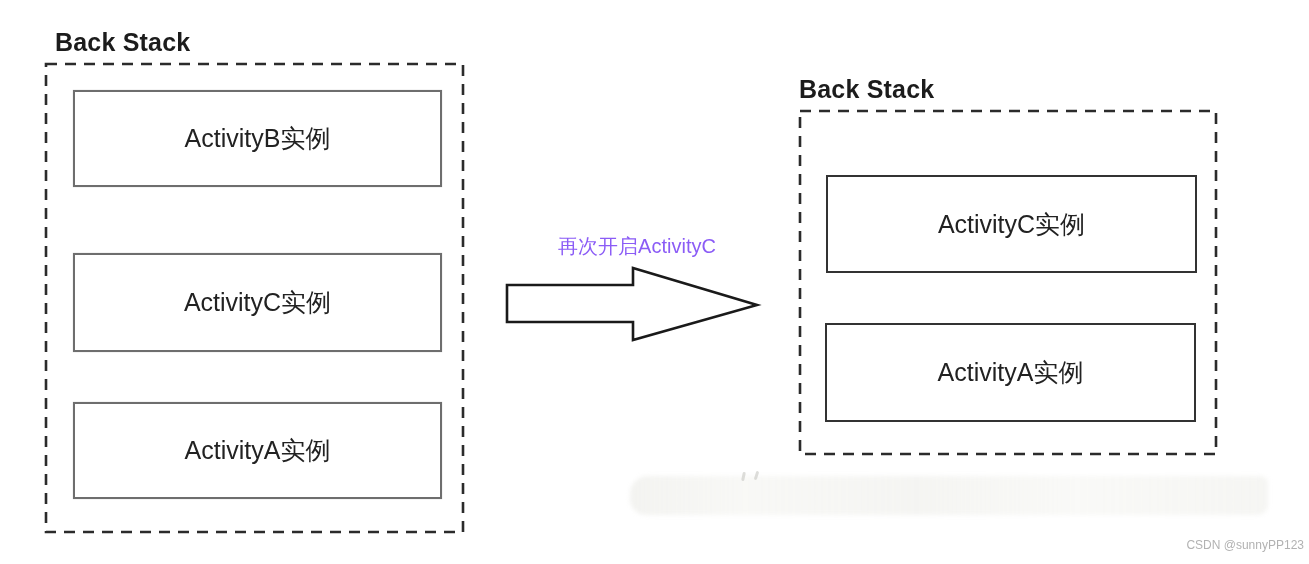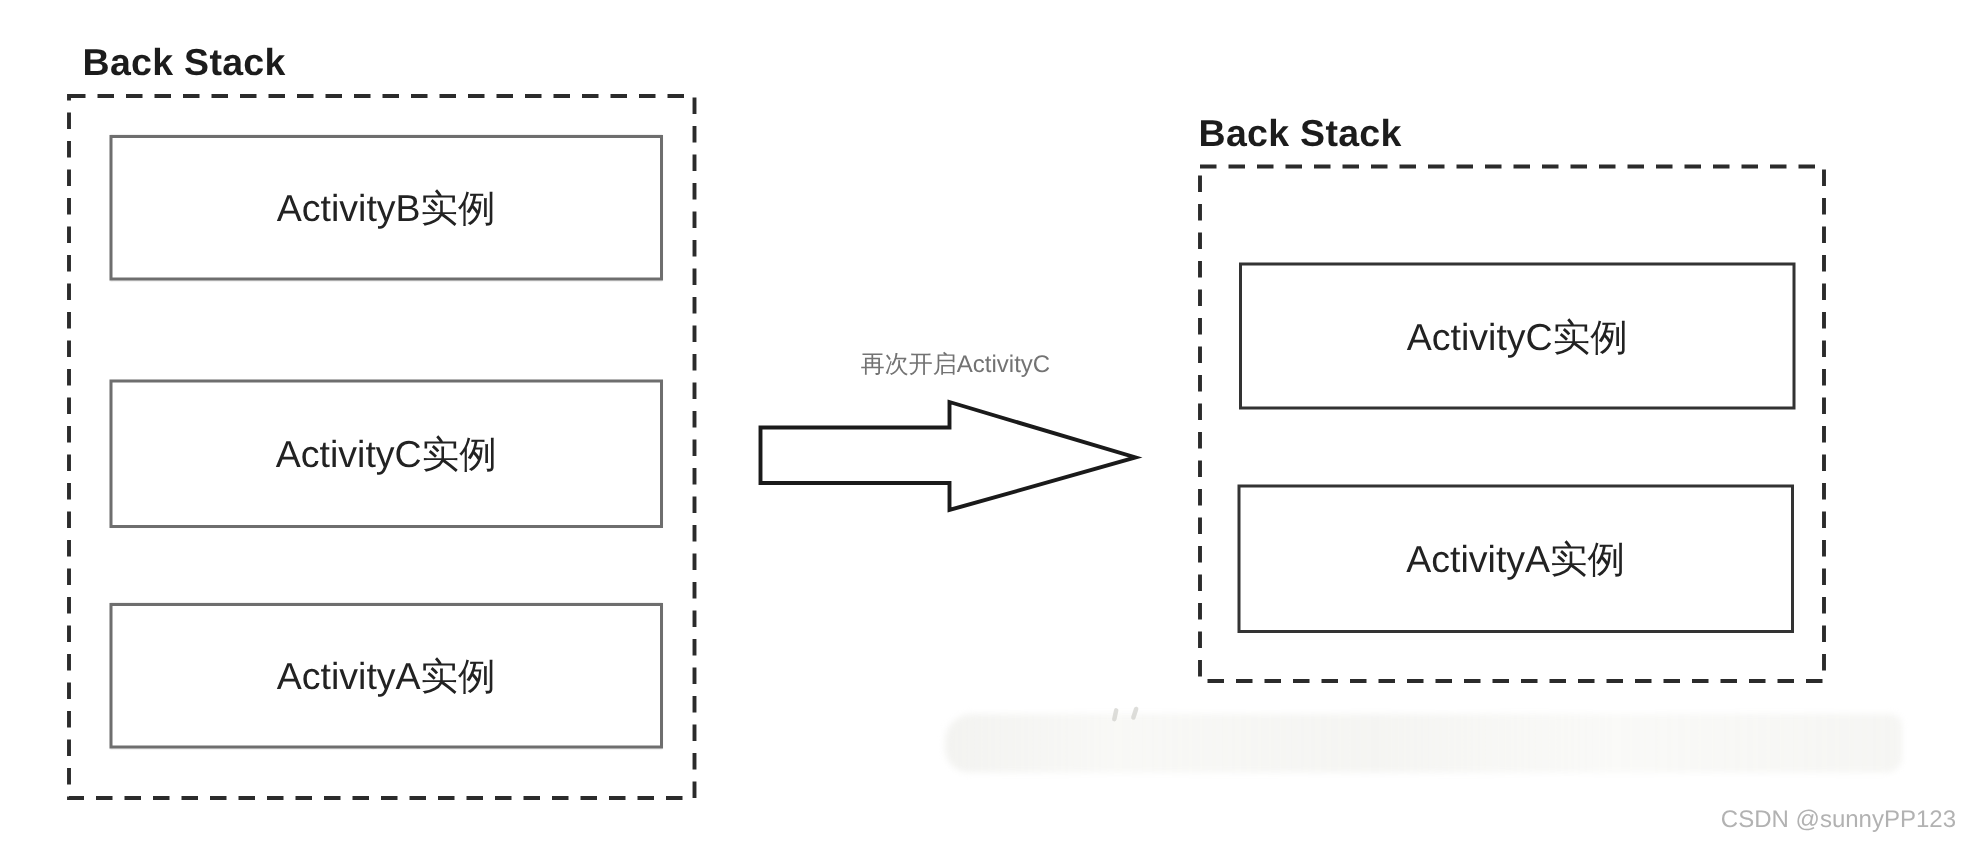--- a/index.html
+++ b/index.html
@@ -53,23 +53,23 @@
 
   #right-box-0 { left: 826px; top: 175px; width: 367px; height: 94px; }
   #right-box-1 { left: 825px; top: 323px; width: 367px; height: 95px; }
 
   #transition-label {
     position: absolute;
     left: 497px;
     top: 233px;
     width: 280px;
     text-align: center;
-    font-size: 16px;
+    font-size: 20px;
     font-weight: 500;
-    color: #737373;
+    color: #8b5cf6;
     white-space: nowrap;
   }
 
   #smudge {
     position: absolute;
     left: 630px;
     top: 476px;
     width: 638px;
     height: 39px;
     background: linear-gradient(90deg,
@@ -89,21 +89,21 @@
     opacity: 0.7;
     border-radius: 2px;
   }
   #speck-1 { left: 742px; top: 472px; transform: rotate(12deg); }
   #speck-2 { left: 755px; top: 471px; transform: rotate(18deg); }
 
   #csdn-watermark {
     position: absolute;
     right: 5px;
     top: 538px;
-    font-size: 16px;
+    font-size: 12px;
     color: #b2b2b2;
     letter-spacing: 0px;
     white-space: nowrap;
   }
 </style>
 </head>
 <body>
 
 <div class="canvas">
 

